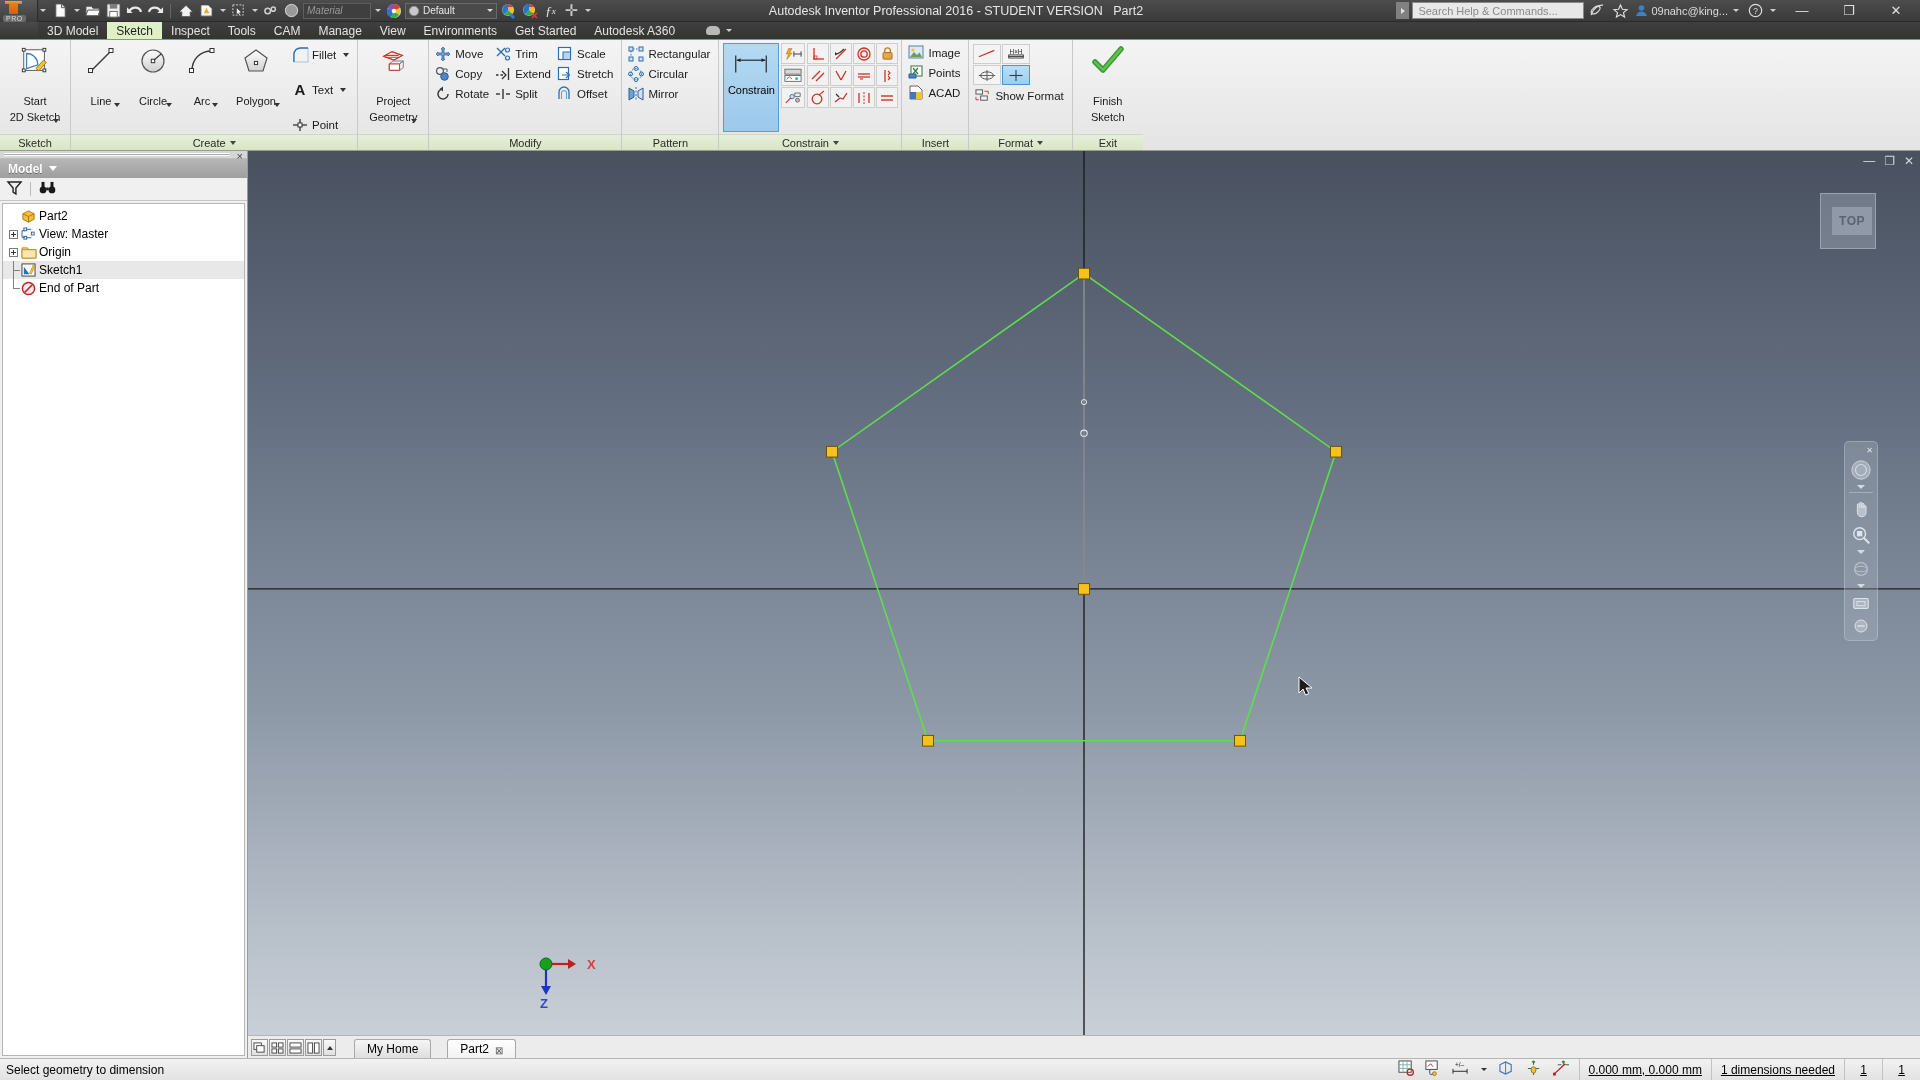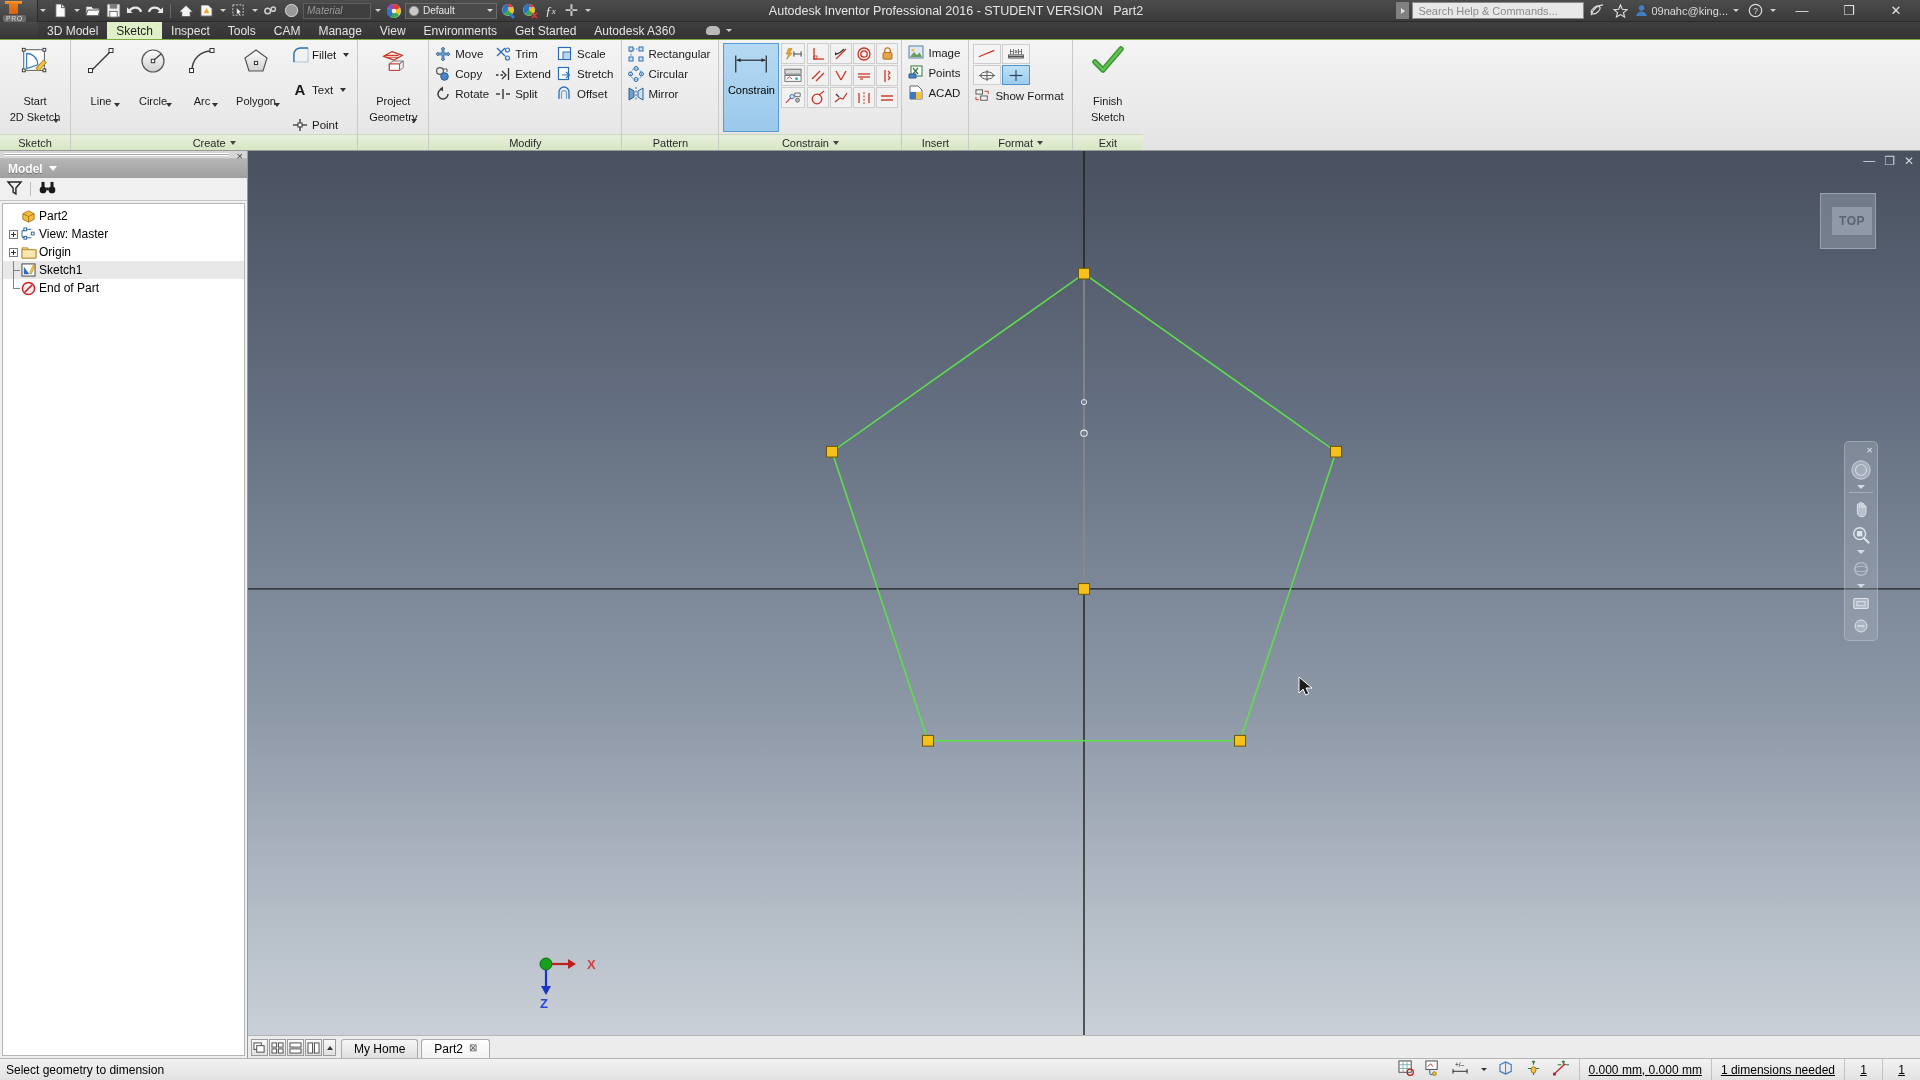--- a/index.html
+++ b/index.html
@@ -197,23 +197,23 @@
   
   .doctabs{
     position:absolute; left:248px; right:0; bottom:0; height:23px; background:#ececec;
     display:flex; align-items:flex-end; border-top:1px solid #b5b5b5; z-index:7;
   }
   .vbtns{ display:flex; align-items:center; gap:1px; padding:0 2px 2px 3px; }
   .vb{ width:17px;height:17px;border:1px solid #9b9b9b;background:linear-gradient(#fafafa,#e0e0e0); display:flex;align-items:center;justify-content:center;}
   .vbcar{ width:13px;height:17px; border:1px solid #9b9b9b; background:linear-gradient(#fafafa,#e0e0e0); display:flex;align-items:center;justify-content:center;}
   .vbcar:after{ content:""; border-left:3px solid transparent;border-right:3px solid transparent;border-bottom:4px solid #333; }
   .dtab{
-    height:19px; padding:2px 12px; display:flex; align-items:flex-start; gap:6px; font-size:12px;
+    height:19px; padding:2px 12px; display:flex; align-items:flex-end; gap:6px; font-size:12px;
     background:linear-gradient(#f6f6f6,#dedede); border:1px solid #a9a9a9; border-bottom:none;
-    border-radius:3px 3px 0 0; margin-left:3px;
+    border-radius:3px 3px 0 0; margin-left:16px;
   }
   .dtab.active{ background:linear-gradient(#ffffff,#f2f2f2); }
   .dtab .x{ font-size:10px; color:#555; }
 
   .bottombar{
     flex:0 0 21px; background:linear-gradient(#f2f2f2,#e2e2e2); border-top:1px solid #b5b5b5;
     display:flex; align-items:center; font-size:12px; padding-left:6px;
   }
   .bb-tools{ margin-left:auto; display:flex; align-items:center; gap:9px; padding-right:8px; }
   .bb-fields{ display:flex; align-items:stretch; height:21px;text-decoration:underline; }

